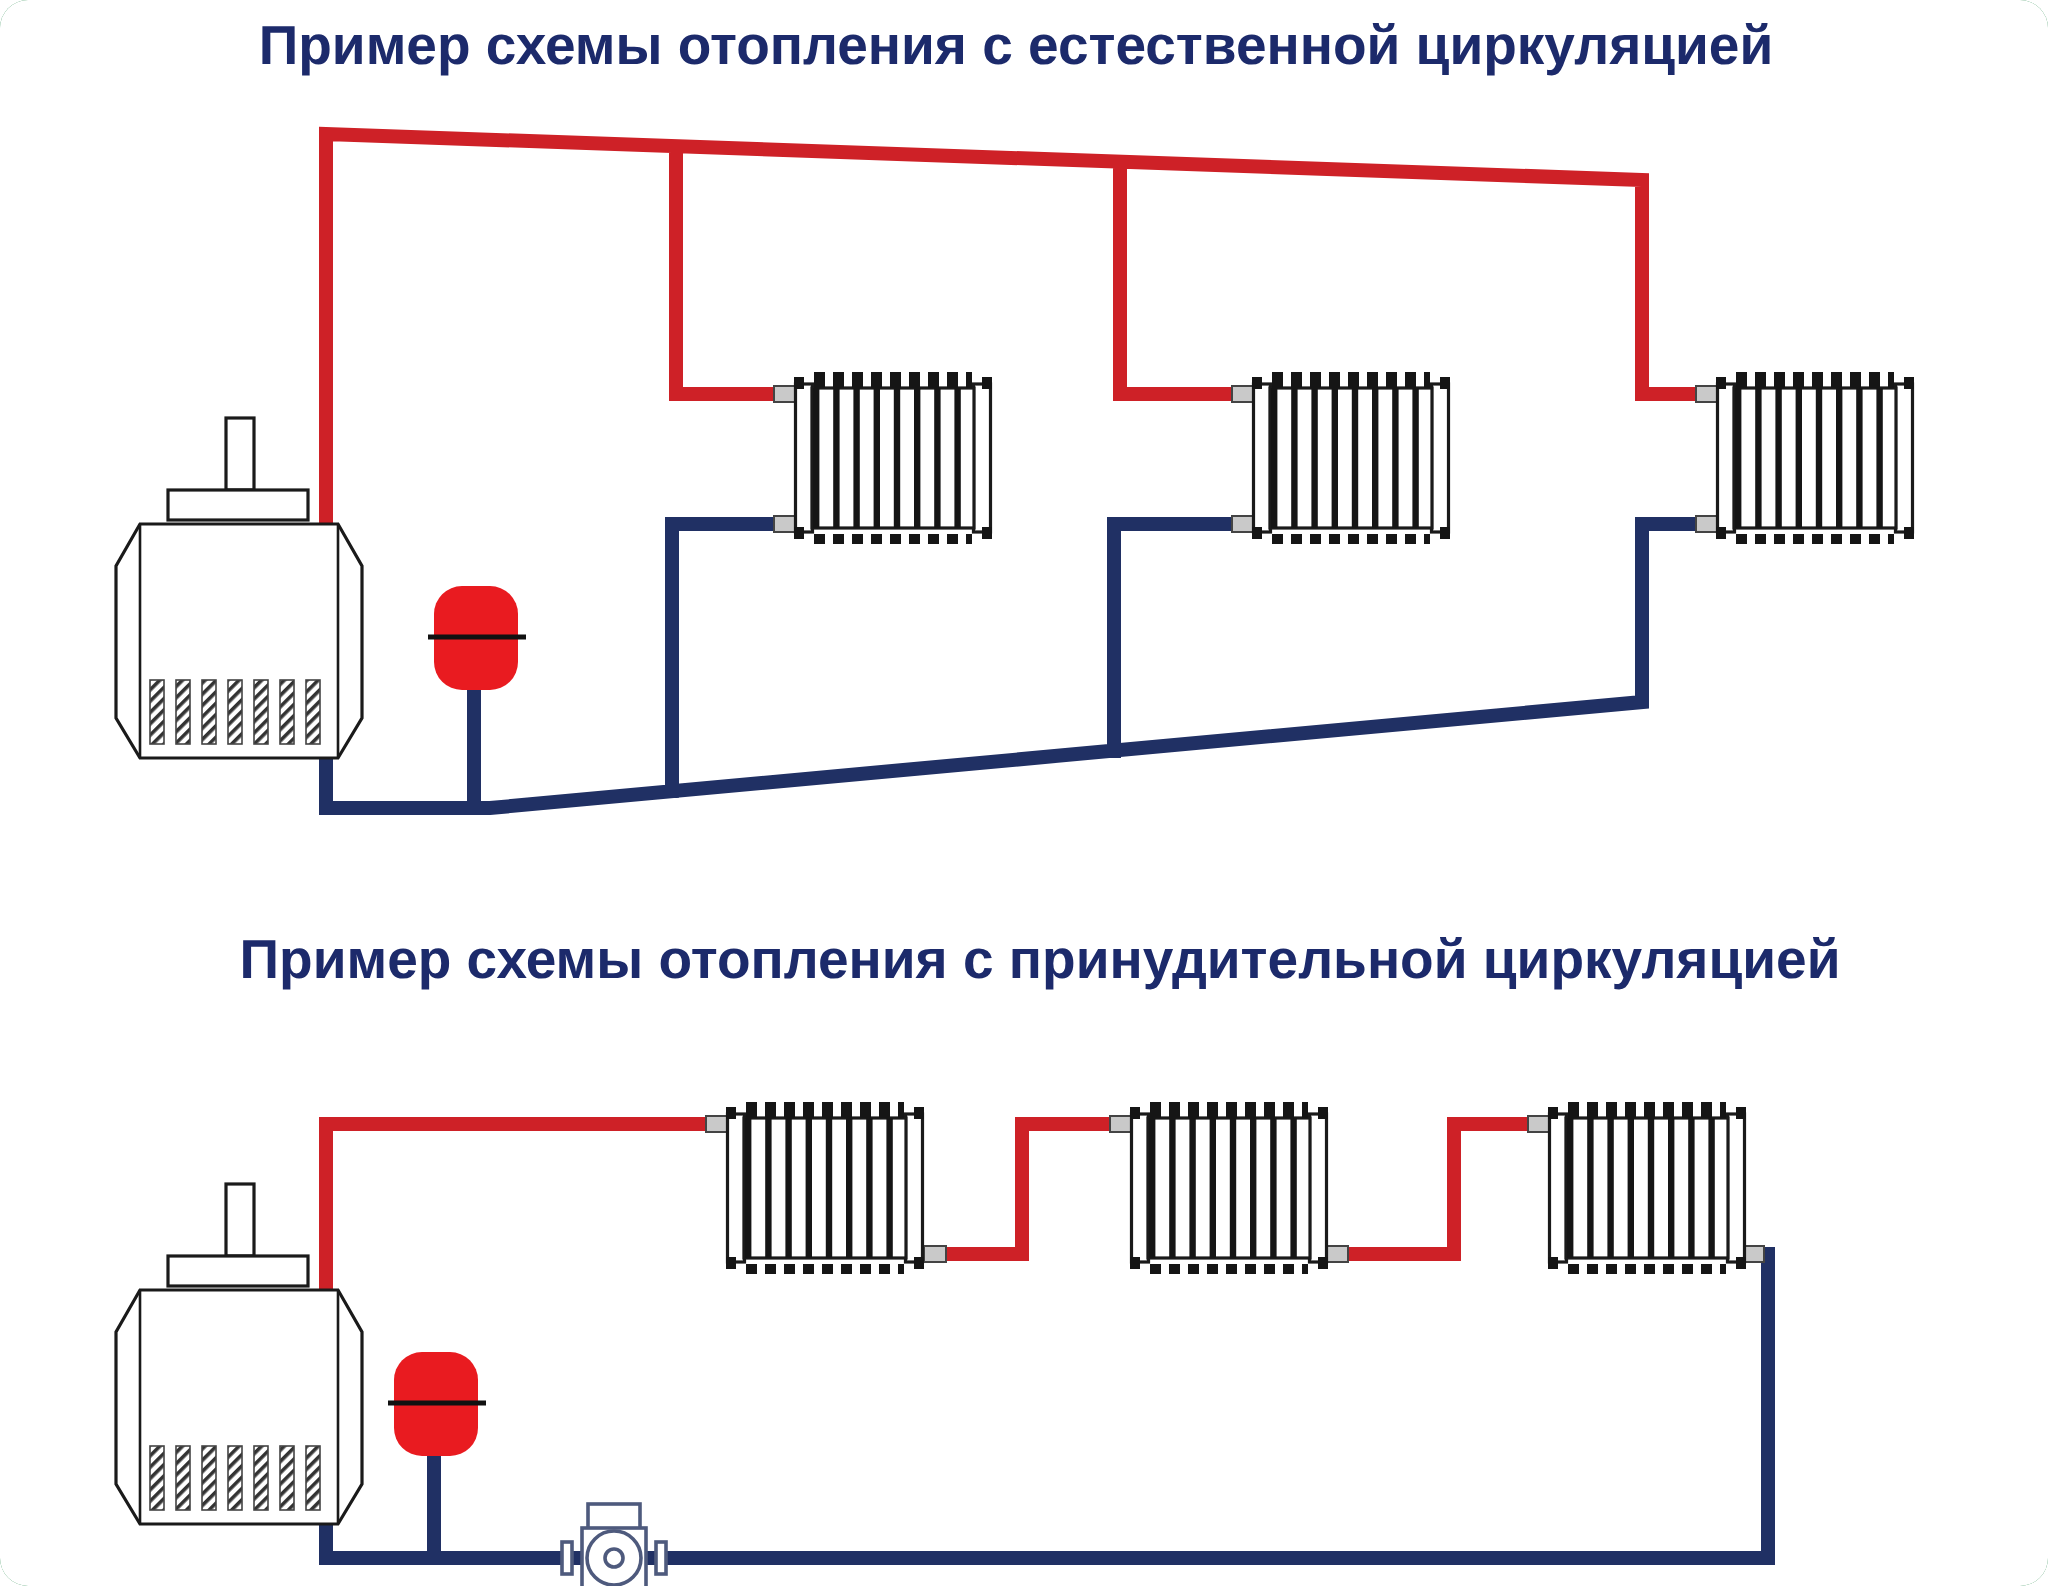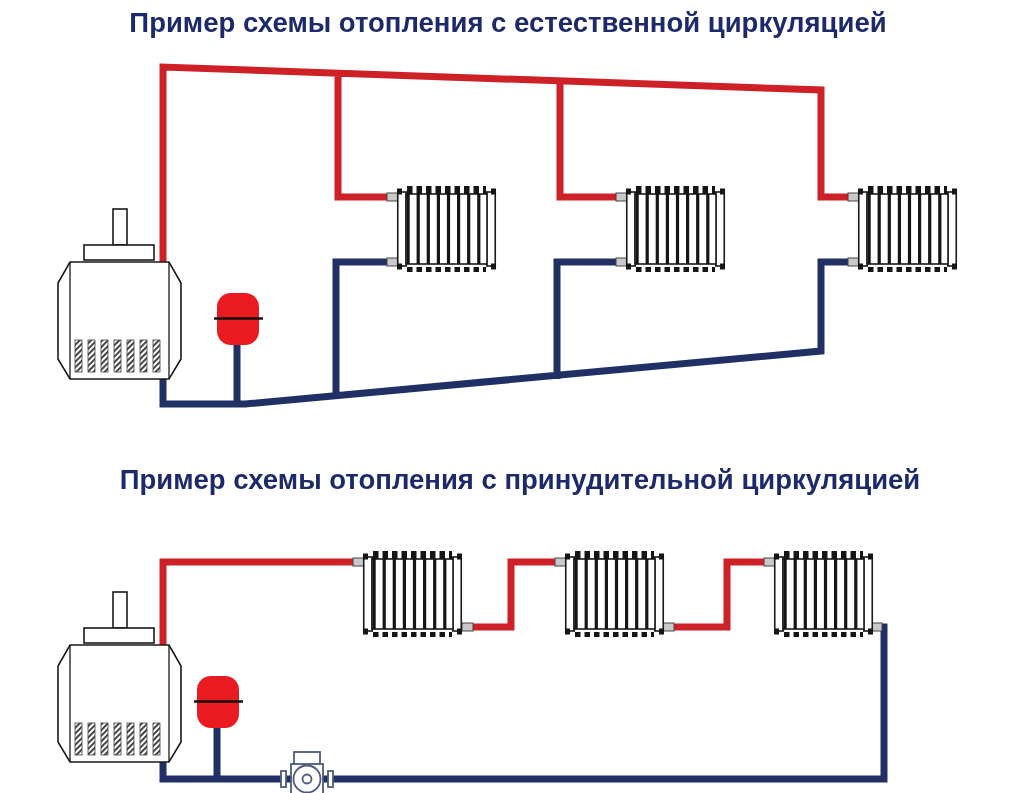--- a/index.html
+++ b/index.html
@@ -1,16 +1,16 @@
 <!DOCTYPE html>
 <html><head>
 <meta charset="utf-8">
 <style>
   html,body{margin:0;padding:0;background:#ffffff;}
-  .canvas{width:1024px;height:793px;position:relative;background:#15803d;overflow:hidden;}
+  .canvas{width:1024px;height:793px;position:relative;background:#15803d;overflow:hidden;border-radius:14px;}
   svg{display:block;}
   .title{font-family:"Liberation Sans",sans-serif;font-weight:bold;font-size:27.5px;fill:#1c2a6b;text-anchor:middle;}
   .pipe-red{stroke:#ce2127;stroke-width:7;fill:none;stroke-linejoin:miter;}
   .pipe-blue{stroke:#203064;stroke-width:7;fill:none;stroke-linejoin:miter;}
   .eq{fill:#ffffff;stroke:#1a1a1a;stroke-width:1.6;}
   .eq-thin{stroke:#1a1a1a;stroke-width:1.3;fill:none;}
   .nub{fill:#151515;}
   .stub{fill:#c9c9c9;stroke:#444444;stroke-width:1;}
   .tankbody{fill:#e91b20;}
   .tankline{stroke:#111111;stroke-width:2.6;}

